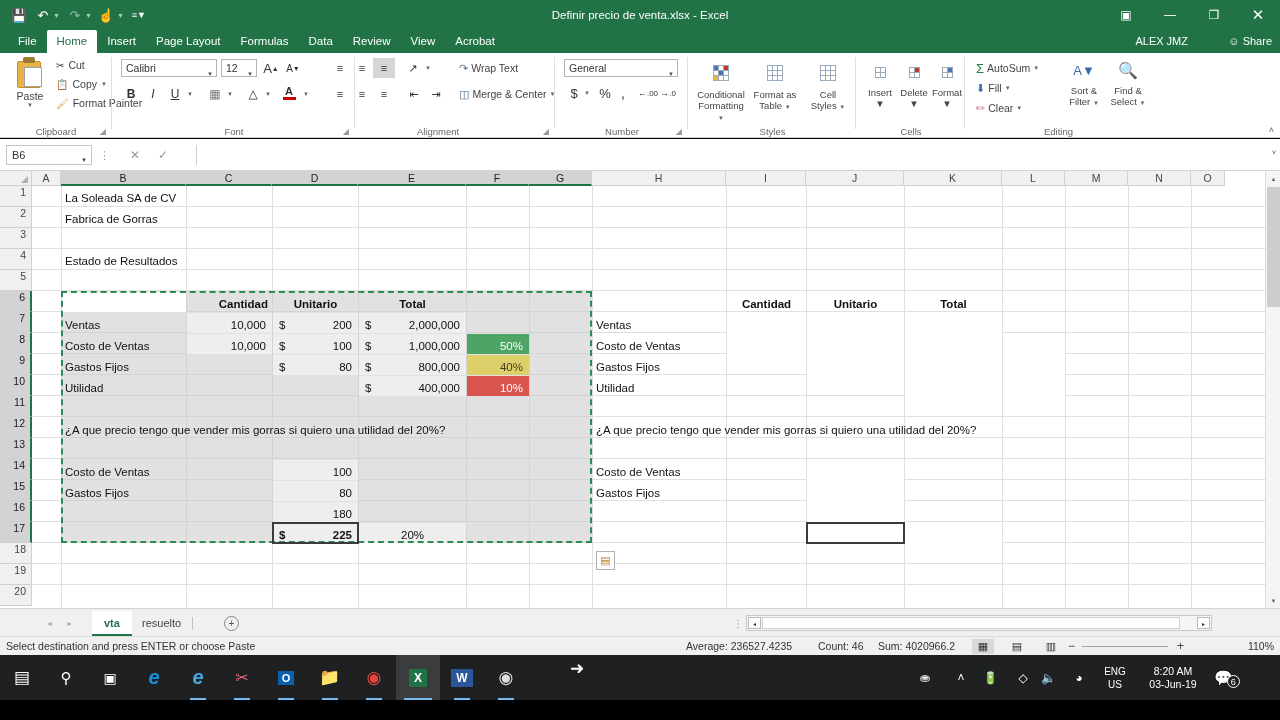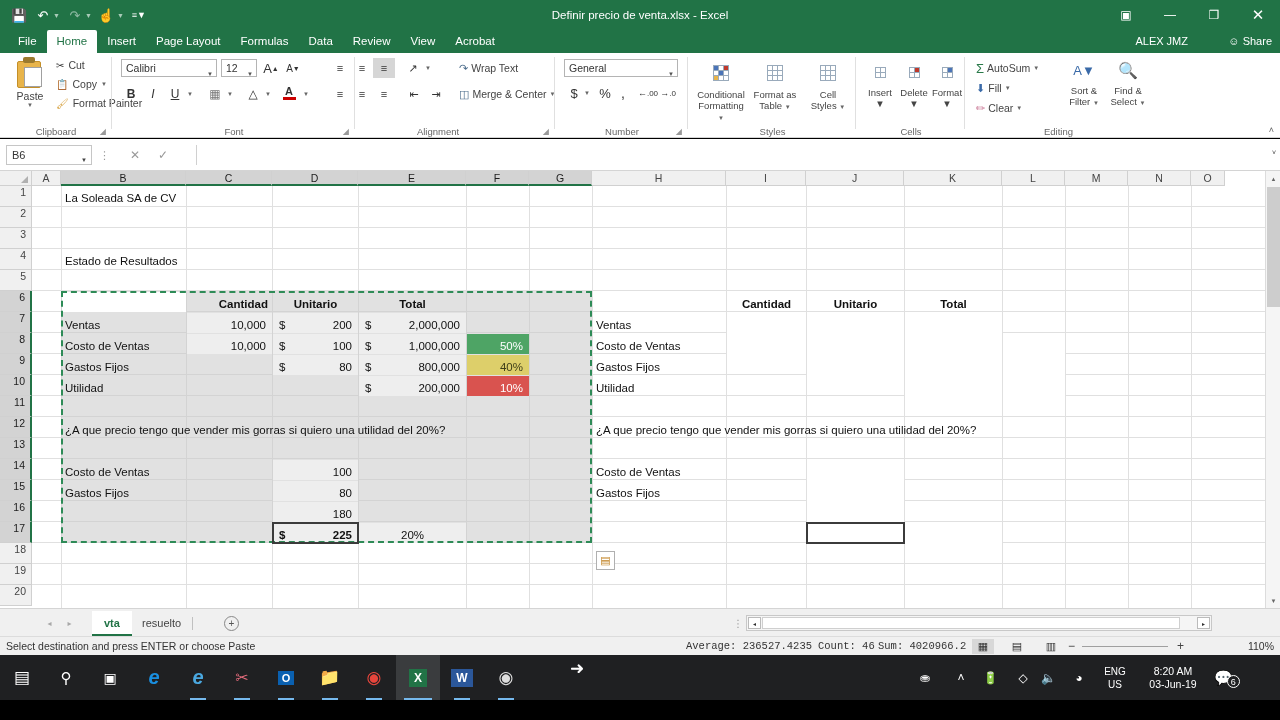--- a/index.html
+++ b/index.html
@@ -123,21 +123,21 @@
   #addsheet { position:absolute; left:224px; top:7px; width:15px; height:15px; border:1px solid #888; border-radius:50%; display:flex; align-items:center; justify-content:center; font-size:10px; color:#555; }
   #hsdots { position:absolute; left:733px; top:9px; font-size:10px; color:#999; }
   #hscroll { position:absolute; left:746px; top:6px; width:466px; height:16px; background:#f5f5f5; border:1px solid #c8c8c8; }
   #hsLeft { position:absolute; left:1px; top:1px; width:13px; height:12px; background:#fff; border:1px solid #bbb; display:flex; align-items:center; justify-content:center; font-size:6px; }
   #hsRight { position:absolute; right:1px; top:1px; width:13px; height:12px; background:#fff; border:1px solid #bbb; display:flex; align-items:center; justify-content:center; font-size:6px; }
   #hsThumb { position:absolute; left:15px; top:1px; width:418px; height:12px; background:#fff; border:1px solid #cfcfcf; }
 
   
   #status { position:absolute; left:0; top:636px; width:1280px; height:19px; background:#f0f0f0; border-top:1px solid #dcdcdc; }
   #statleft { position:absolute; left:6px; top:0; height:19px; line-height:19px; font-size:10.5px; color:#333; }
-  .statnum { position:absolute; top:0; height:19px; line-height:19px; font-size:10.5px; color:#333;font-family:Liberation Mono, monospace; }
+  .statnum { position:absolute; top:0; height:19px; line-height:19px; font-size:10.5px; color:#333; }
   .viewbtn { position:absolute; top:2px; width:22px; height:15px; display:flex; align-items:center; justify-content:center; }
   .viewbtn.active { background:#d8d8d8; }
   #zoomMinus { position:absolute; left:1068px; top:0; height:19px; line-height:19px; font-size:12px; color:#444; }
   #zoomTrack { position:absolute; left:1082px; top:9px; width:86px; height:1px; background:#a0a0a0; }
   #zoomPlus { position:absolute; left:1177px; top:0; height:19px; line-height:19px; font-size:12px; color:#444; }
   #zoomPct { position:absolute; right:6px; top:0; height:19px; line-height:19px; font-size:10.5px; color:#333; }
 
   
   #desk { position:absolute; left:0; top:655px; width:1280px; height:65px; background:#000; }
   #taskbar { position:absolute; left:0; top:655px; width:1280px; height:45px; background:#1f2022; }
@@ -611,20 +611,21 @@
     <div class="whitecell" style="left:971px;top:148px;width:62px;height:20px"></div>
     <div class="whitecell" style="left:971px;top:169px;width:62px;height:20px"></div>
     <div class="whitecell" style="left:971px;top:190px;width:62px;height:20px"></div>
     <div class="whitecell" style="left:775px;top:274px;width:97px;height:20px"></div>
     <div class="whitecell" style="left:775px;top:295px;width:97px;height:20px"></div>
     <div class="whitecell" style="left:775px;top:316px;width:97px;height:20px"></div>
     <div class="whitecell" style="left:775px;top:337px;width:97px;height:20px"></div>
     <div class="whitecell" style="left:873px;top:337px;width:97px;height:20px"></div>
 
     <div class="cell" style="left:30px;top:0px;width:300px;height:20px">La Soleada SA de CV</div>
+    <div class="cell" style="left:30px;top:21px;width:300px;height:20px">Fabrica de Gorras</div>
     <div class="cell" style="left:30px;top:63px;width:300px;height:20px">Estado de Resultados</div>
 
     <div class="cell r b" style="left:155px;top:106px;width:84px;height:20px">Cantidad</div>
     <div class="cell c b" style="left:241px;top:106px;width:85px;height:20px">Unitario</div>
     <div class="cell c b" style="left:327px;top:106px;width:107px;height:20px">Total</div>
 
     <div class="cell" style="left:30px;top:127px;width:124px;height:20px">Ventas</div>
     <div class="cell r" style="left:155px;top:127px;width:82px;height:20px">10,000</div>
     <div class="cell" style="left:244px;top:127px;width:20px;height:20px">$</div>
     <div class="cell r" style="left:241px;top:127px;width:82px;height:20px">200</div>
@@ -641,21 +642,21 @@
 
     <div class="cell" style="left:30px;top:169px;width:124px;height:20px">Gastos Fijos</div>
     <div class="cell" style="left:244px;top:169px;width:20px;height:20px">$</div>
     <div class="cell r" style="left:241px;top:169px;width:82px;height:20px">80</div>
     <div class="cell" style="left:330px;top:169px;width:20px;height:20px">$</div>
     <div class="cell r" style="left:327px;top:169px;width:104px;height:20px">800,000</div>
     <div class="cell r" style="left:435px;top:169px;width:59px;height:20px;color:#3f3f1a">40%</div>
 
     <div class="cell" style="left:30px;top:190px;width:124px;height:20px">Utilidad</div>
     <div class="cell" style="left:330px;top:190px;width:20px;height:20px">$</div>
-    <div class="cell r" style="left:327px;top:190px;width:104px;height:20px">200,000</div>
+    <div class="cell r" style="left:327px;top:190px;width:104px;height:20px">400,000</div>
     <div class="cell r" style="left:435px;top:190px;width:59px;height:20px;color:#fff">10%</div>
 
     <div class="cell" style="left:30px;top:232px;width:520px;height:20px">¿A que precio tengo que vender mis gorras si quiero una utilidad del 20%?</div>
 
     <div class="cell" style="left:30px;top:274px;width:124px;height:20px">Costo de Ventas</div>
     <div class="cell r" style="left:241px;top:274px;width:82px;height:20px">100</div>
     <div class="cell" style="left:30px;top:295px;width:124px;height:20px">Gastos Fijos</div>
     <div class="cell r" style="left:241px;top:295px;width:82px;height:20px">80</div>
     <div class="cell r" style="left:241px;top:316px;width:82px;height:20px">180</div>
 

